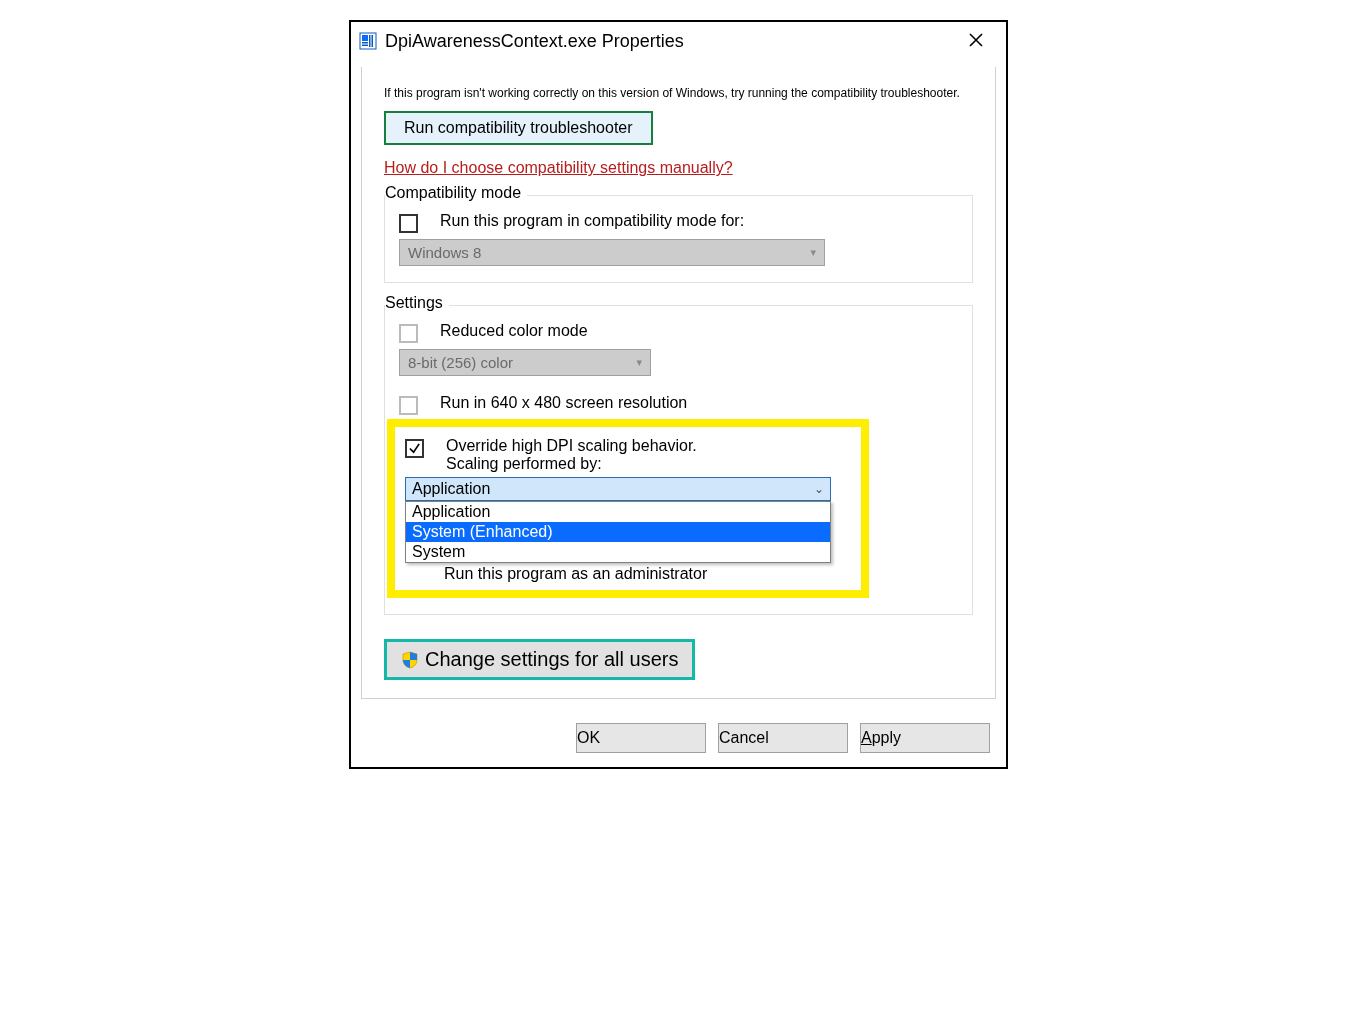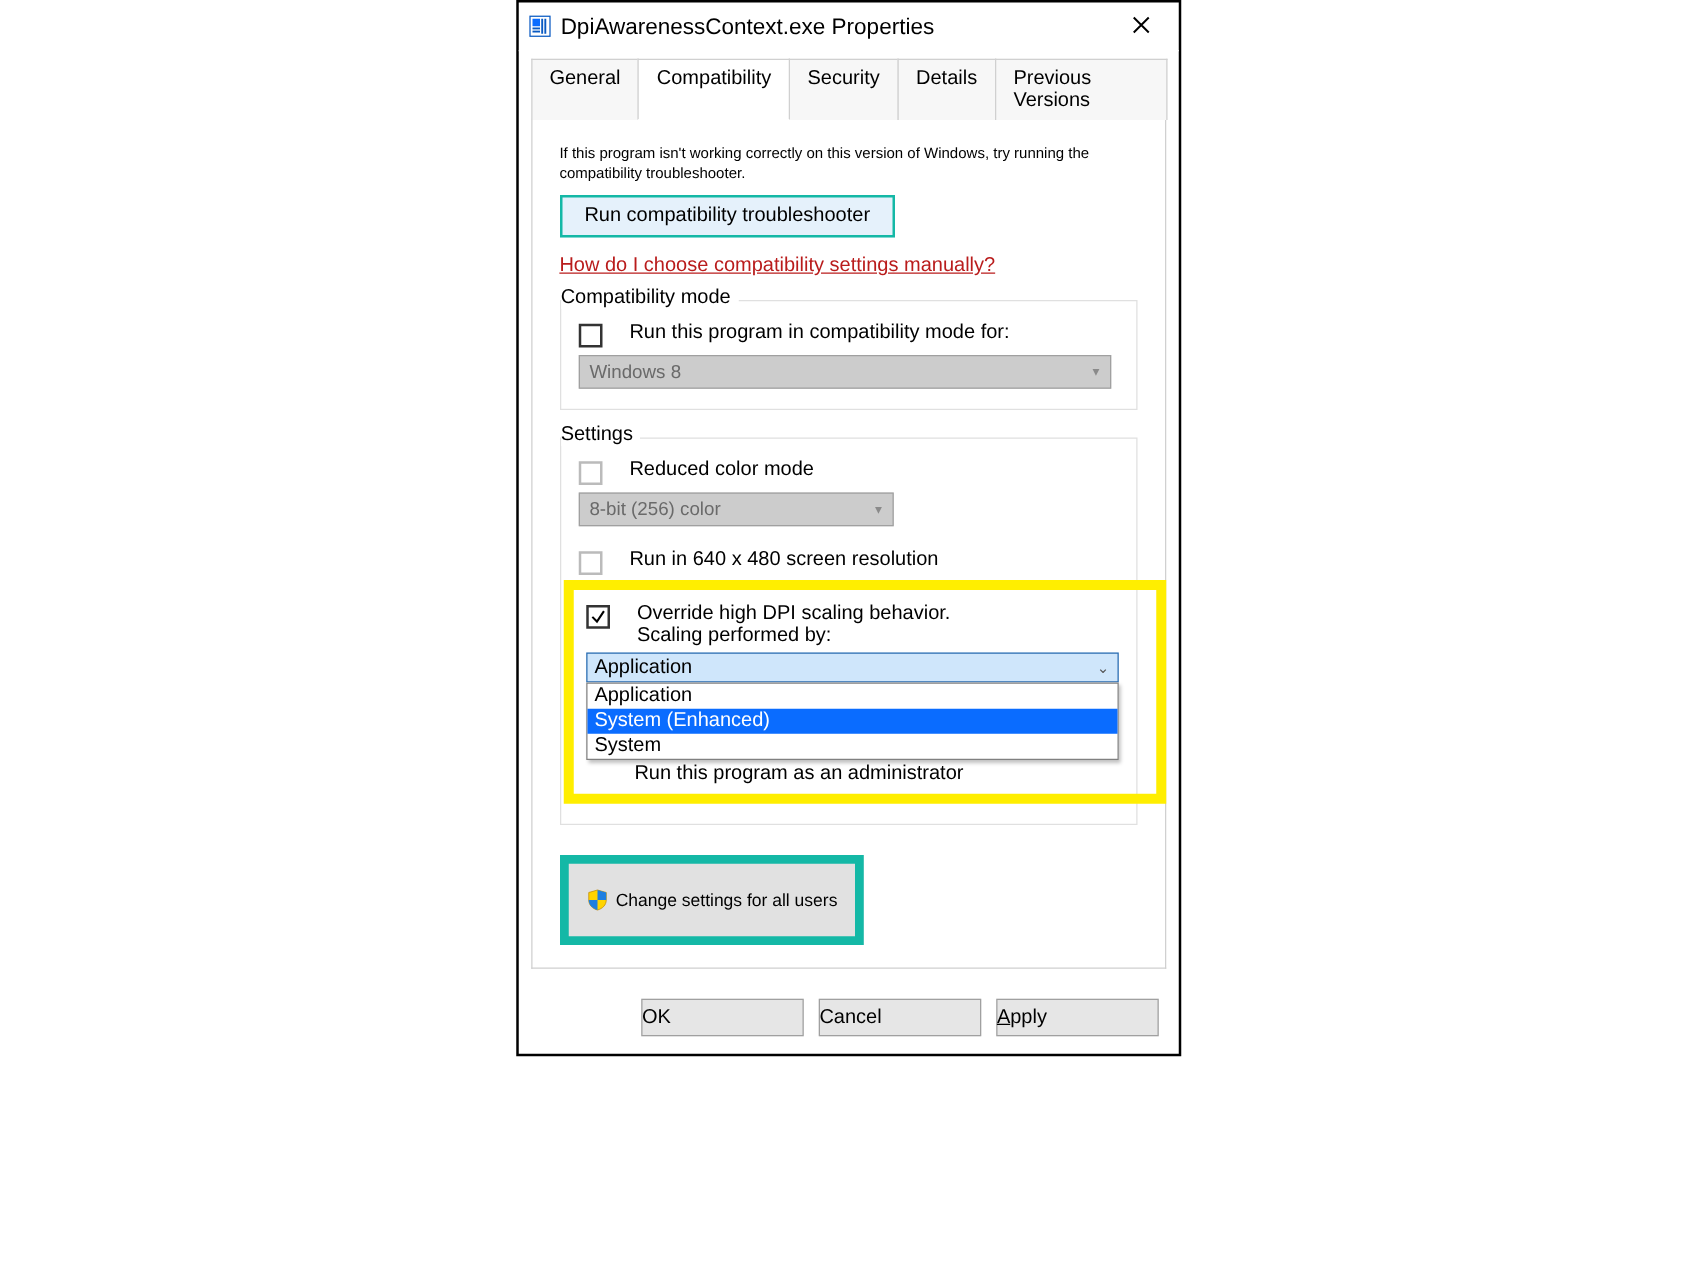--- a/index.html
+++ b/index.html
@@ -10,23 +10,24 @@
     font-family: "Segoe UI", Arial, sans-serif;
     font-size: 15px;
     color: #000;
     display: flex;
     justify-content: center;
     align-items: flex-start;
     width: 1357px;
     height: 1018px;
   }
   .dialog {
-    width: 532px;
+    width: 659px;
     border: 2px solid #000;
     background: #fff;
+    margin-top: 20px;
   }
   .titlebar {
     display: flex;
     align-items: center;
     justify-content: space-between;
     padding: 6px 10px 6px 8px;
     border-bottom: 1px solid #fff;
   }
   .titlebar-left { display: flex; align-items: center; gap: 8px; }
   .title-icon {
@@ -70,21 +71,21 @@
     background: #fff;
   }
 
   .intro-text {
     font-size: 12px;
     line-height: 1.35;
     margin-bottom: 10px;
   }
 
   .troubleshooter-btn {
-    border: 2px solid #14b8a6;
+    border: 2px solid #15803d;
     background: #e5f1fb;
     padding: 6px 18px;
     font-size: 16px;
     display: inline-block;
     margin-bottom: 14px;
   }
 
   .link {
     color: #b91c1c;
     text-decoration: underline;
@@ -181,24 +182,24 @@
     background: #0a6cff;
     color: #fff;
   }
 
   .admin-row {
     margin-top: 2px;
     margin-bottom: 2px;
   }
 
   .change-all-btn {
-    border: 7px solid #14b8a6;
+    border: 3px solid #14b8a6;
     background: #e1e1e1;
-    padding: 20px 14px;
-    font-size: 14px;
+    padding: 6px 14px;
+    font-size: 20px;
     display: inline-flex;
     align-items: center;
     gap: 6px;
     margin-top: 2px;
   }
 
   .footer-btns {
     display: flex;
     justify-content: flex-end;
     gap: 12px;
@@ -236,27 +237,20 @@
       <span class="title-text">DpiAwarenessContext.exe Properties</span>
     </div>
     <div class="close-x">
       <svg viewBox="0 0 16 16">
           <path d="M2 2 L14 14 M14 2 L2 14" stroke="#000" stroke-width="1.6"></path>
         </svg>
     </div>
   </div>
 
   <div class="body">
-    <div class="tabs">
-      <div class="tab">General</div>
-      <div class="tab active">Compatibility</div>
-      <div class="tab">Security</div>
-      <div class="tab">Details</div>
-      <div class="tab">Previous Versions</div>
-    </div>
 
     <div class="tab-content">
 
       <div class="intro-text">If this program isn't working correctly on this version of Windows, try running the compatibility troubleshooter.</div>
 
       <div class="troubleshooter-btn">Run compatibility troubleshooter</div>
 
       <div><a class="link">How do I choose compatibility settings manually? </a></div>
 
       

